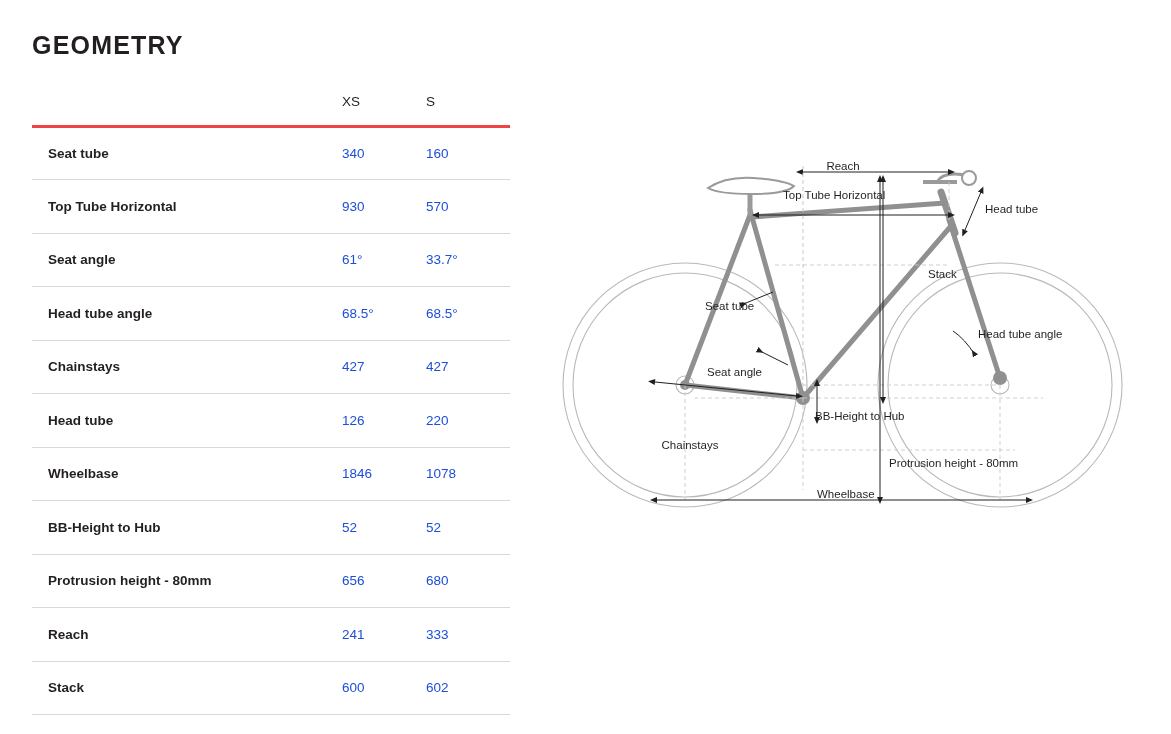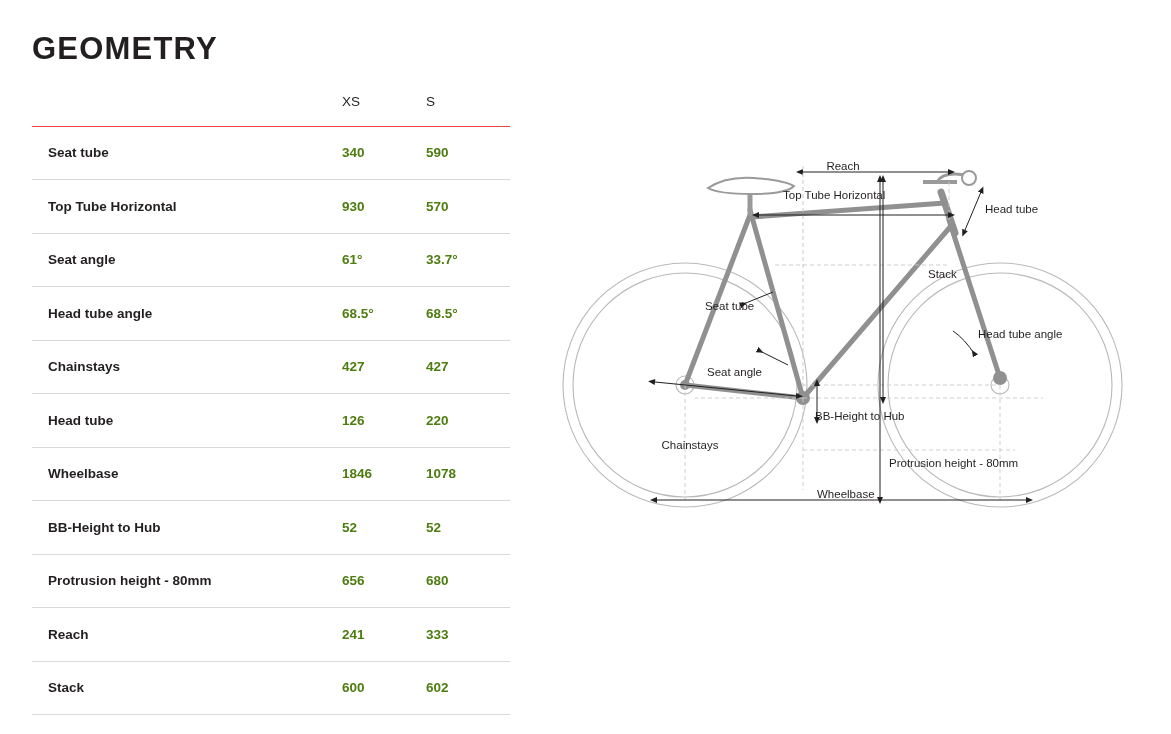--- a/index.html
+++ b/index.html
@@ -15,21 +15,21 @@
     position: relative;
     width: 1171px;
     height: 734px;
     background: #ffffff;
   }
   
   #title {
     position: absolute;
     left: 32px;
     top: 33px;
-    font-size: 31px;
+    font-size: 25px;
     font-weight: bold;
     letter-spacing: 1.2px;
     color: #231f20;
     line-height: 1;
   }
   
   #geo-table {
     position: absolute;
     left: 32px;
     top: 85px;
@@ -40,39 +40,39 @@
   #geo-table th, #geo-table td {
     text-align: left;
     padding: 0;
     vertical-align: middle;
   }
   #geo-table thead th {
     height: 41px;
     font-weight: normal;
     color: #231f20;
     font-size: 13.5px;
-    border-bottom: 1px solid #ef4444;
+    border-bottom: 3px solid #ef4444;
     vertical-align: top;
     padding-top: 9px;
   }
   #geo-table thead th.col-label { width: 310px; }
   #geo-table thead th.col-val { width: 84px; }
   #geo-table tbody td {
     height: 53.5px;
     border-bottom: 1px solid #d9d9d9;
     font-size: 13.5px;
   }
   #geo-table tbody td.label {
     font-weight: bold;
     padding-left: 16px;
     color: #231f20;
   }
   #geo-table tbody td.val {
-    font-weight: bold;
-    color: #4d7c0f;
+    font-weight: normal;
+    color: #1d4ed8;
   }
   #geo-table tbody tr:last-child td { border-bottom: 1px solid #d9d9d9; }
 
   
   #diagram {
     position: absolute;
     left: 545px;
     top: 120px;
     width: 610px;
     height: 420px;
@@ -96,21 +96,21 @@
       <tr>
         <th class="col-label"></th>
         <th class="col-val">XS</th>
         <th class="col-val">S</th>
       </tr>
     </thead>
     <tbody>
       <tr>
         <td class="label">Seat tube</td>
         <td class="val">340</td>
-        <td class="val">590</td>
+        <td class="val">160</td>
       </tr>
       <tr>
         <td class="label">Top Tube Horizontal</td>
         <td class="val">930</td>
         <td class="val">570</td>
       </tr>
       <tr>
         <td class="label">Seat angle</td>
         <td class="val">61°</td>
         <td class="val">33.7°</td>

